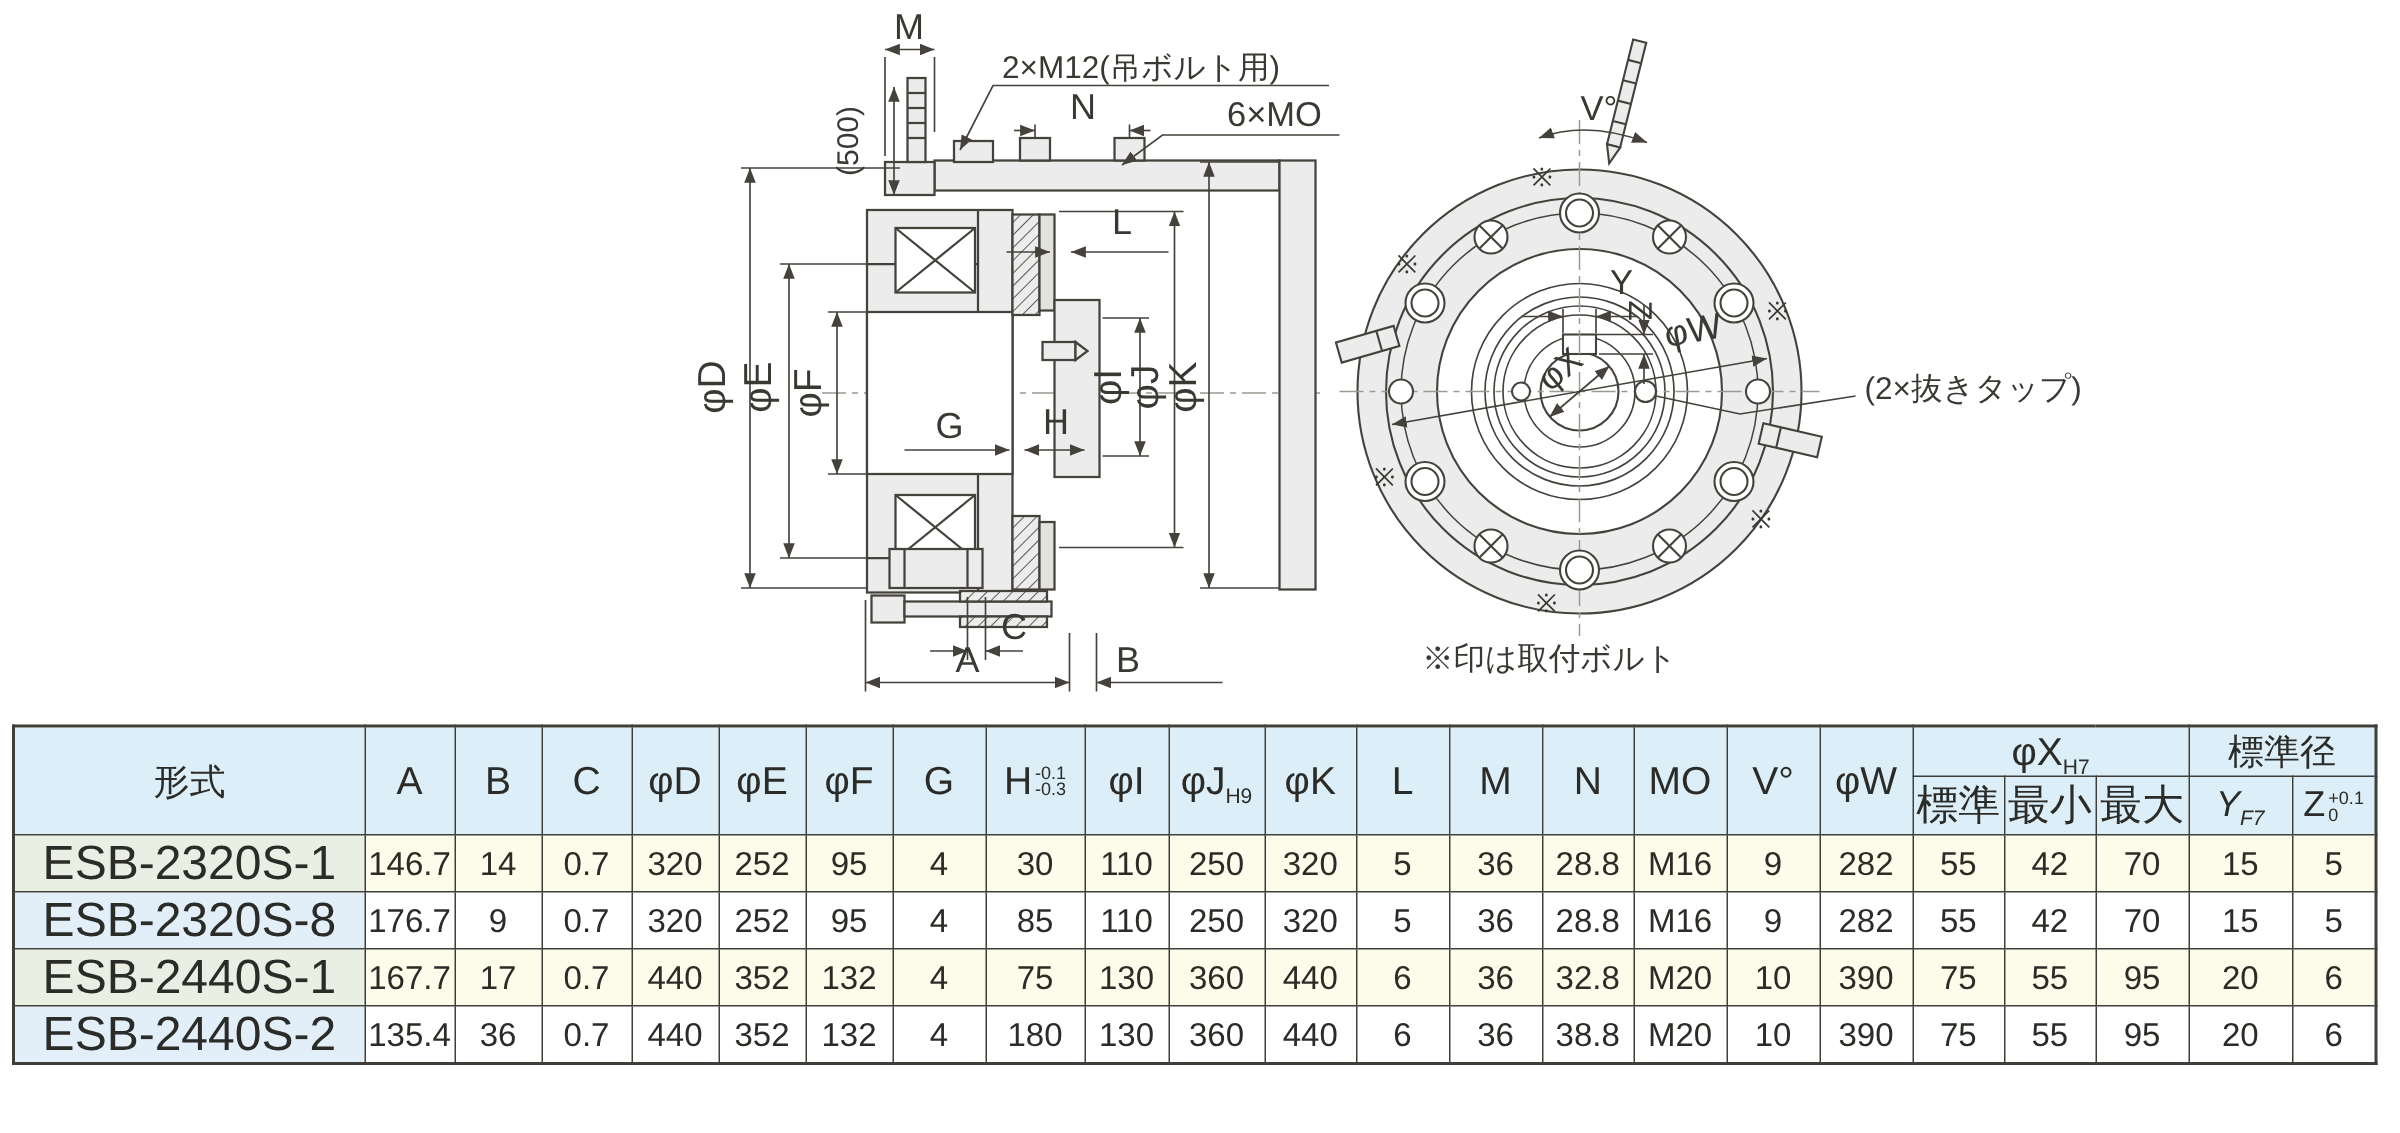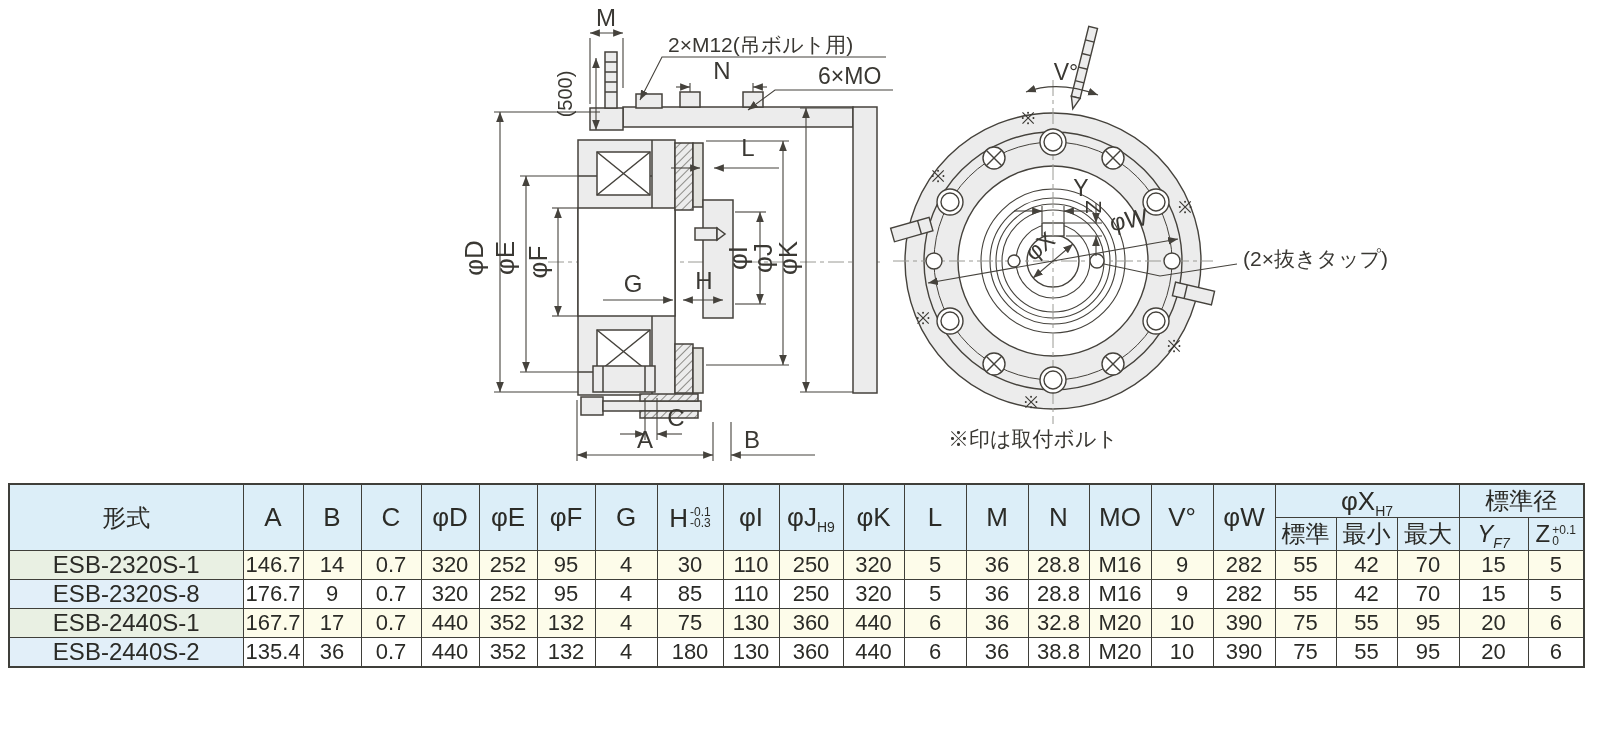--- a/index.html
+++ b/index.html
@@ -6,25 +6,25 @@
   body{width:1600px;height:755px;background:#ffffff;position:relative;overflow:hidden;
        font-family:"Liberation Sans", sans-serif;color:#2b2b27;}
   #drawing{position:absolute;left:0;top:0;}
   
   #spec-wrap{position:absolute;left:8px;top:483px;}
   table.spec{border-collapse:collapse;table-layout:fixed;width:1575px;
              border:2px solid #3f3f3a;font-family:"Liberation Sans", sans-serif;padding-left:34px;}
   table.spec th,table.spec td{border:1px solid #3f3f3a;text-align:center;padding:0;
              overflow:hidden;white-space:nowrap;font-weight:normal;}
   tr.h1 th{height:29px;}
-  tr.h2 th{height:26px;font-size:24px;background:#dceef8;}
+  tr.h2 th{height:26px;font-size:28px;background:#dceef8;}
   thead th{background:#dceef8;font-size:26px;}
   thead th.c-model{font-size:24px;}
   tbody tr{height:29px;}
-  tbody th.model{font-size:24px;}
+  tbody th.model{font-size:32px;}
   tbody td{font-size:22px;}
   tbody tr:nth-child(odd) th.model{background:#e9f0e3;}
   tbody tr:nth-child(odd) td{background:#fdfcea;}
   tbody tr:nth-child(even) th.model{background:#e2eff9;}
   tbody tr:nth-child(even) td{background:#ffffff;}
   .tolstack{display:inline-flex;flex-direction:column;vertical-align:middle;
             font-size:12px;line-height:11px;text-align:left;margin-left:2px;}
   sub.subsm{font-size:14px;line-height:10px;}
   .hb{vertical-align:middle;}
   

